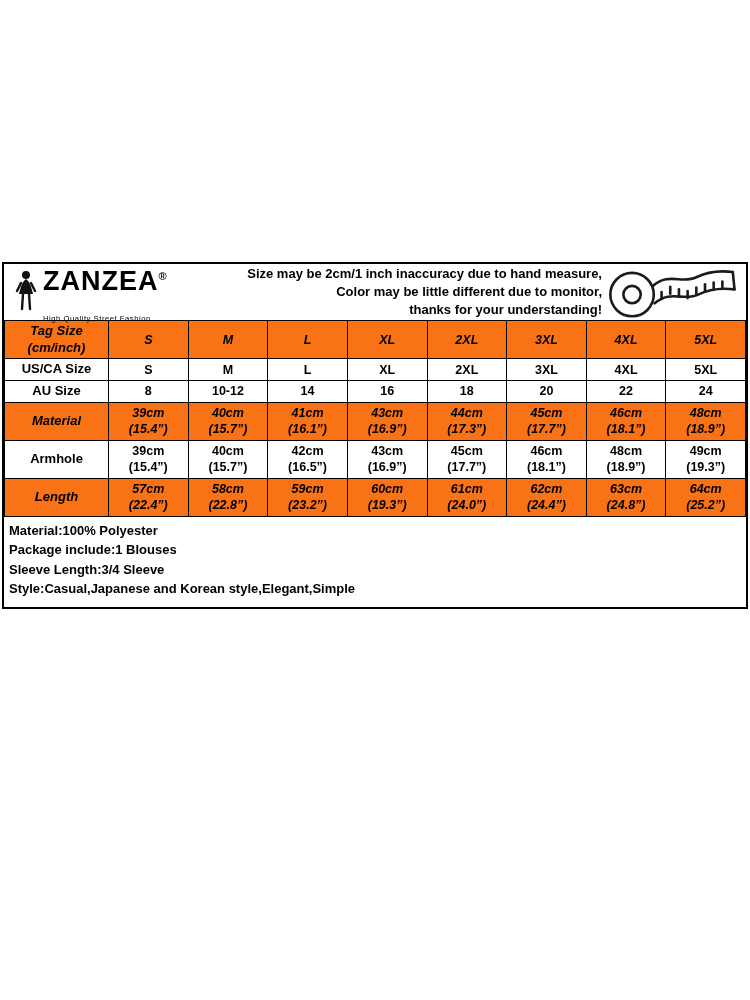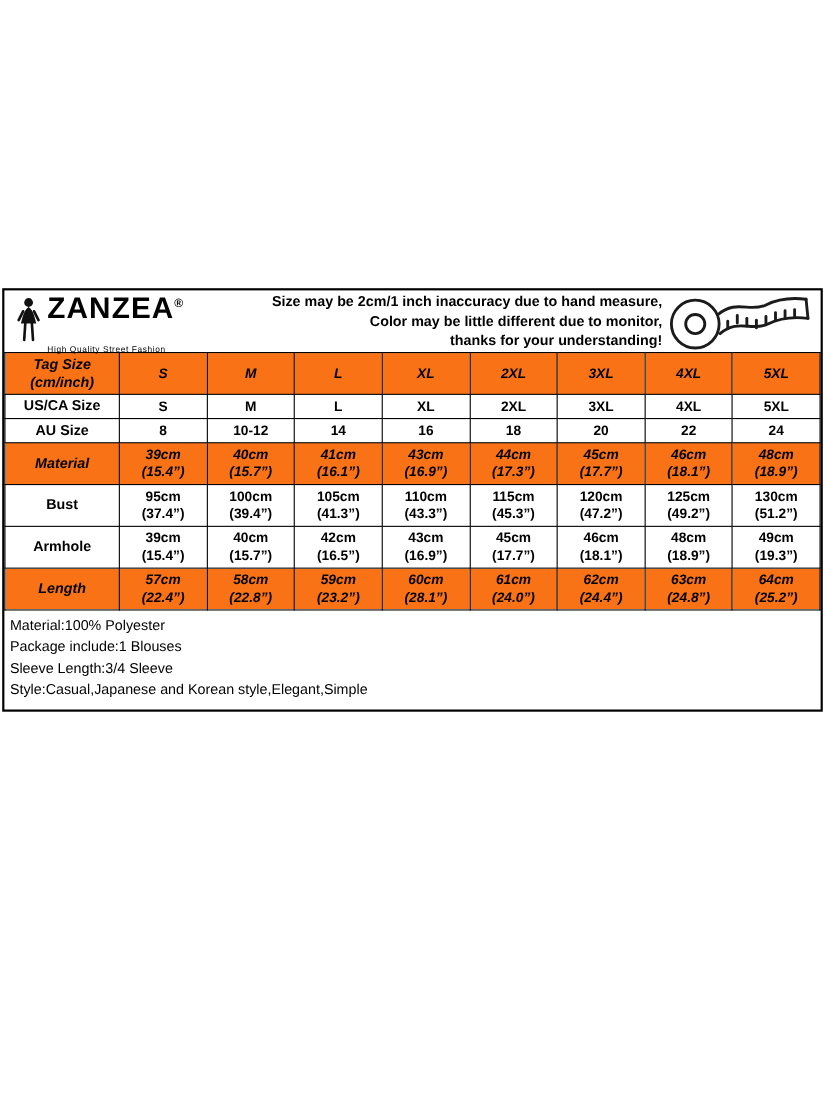--- a/index.html
+++ b/index.html
@@ -27,21 +27,21 @@
     border:1px solid #000; text-align:center; vertical-align:middle;
     font-weight:bold; font-size:12.5px; line-height:1.28;
     white-space:pre-line; padding:2px 1px; overflow:hidden;
   }
   .size-table th { font-size:13px; }
   tr.shaded { background:#f97316;font-style:italic; }
   tr.h-top { height:34px; }
   tr.h-sm  { height:16px; }
   tr.h-lg  { height:38px; }
   
-  .info { padding:4px 5px 8px 5px; font-size:13px; font-weight:normal; line-height:19.5px; }
+  .info { padding:4px 5px 8px 5px; font-size:13px; font-weight:bold; line-height:19.5px; }
   .info div { white-space:pre; }
 </style>
 </head>
 <body>
 
 <div class="sheet">
 
   <div class="header">
     <div class="brand">
       <svg class="figure-svg" viewBox="0 0 26 44" aria-hidden="true">
@@ -147,39 +147,20 @@
         <td>44cm
 (17.3”)</td>
         <td>45cm
 (17.7”)</td>
         <td>46cm
 (18.1”)</td>
         <td>48cm
 (18.9”)</td>
       </tr>
       <tr class="h-lg">
-        <th>Bust</th>
-        <td>95cm
-(37.4”)</td>
-        <td>100cm
-(39.4”)</td>
-        <td>105cm
-(41.3”)</td>
-        <td>110cm
-(43.3”)</td>
-        <td>115cm
-(45.3”)</td>
-        <td>120cm
-(47.2”)</td>
-        <td>125cm
-(49.2”)</td>
-        <td>130cm
-(51.2”)</td>
-      </tr>
-      <tr class="h-lg">
         <th>Armhole</th>
         <td>39cm
 (15.4”)</td>
         <td>40cm
 (15.7”)</td>
         <td>42cm
 (16.5”)</td>
         <td>43cm
 (16.9”)</td>
         <td>45cm
@@ -193,21 +174,21 @@
       </tr>
       <tr class="shaded h-lg">
         <th>Length</th>
         <td>57cm
 (22.4”)</td>
         <td>58cm
 (22.8”)</td>
         <td>59cm
 (23.2”)</td>
         <td>60cm
-(28.1”)</td>
+(19.3”)</td>
         <td>61cm
 (24.0”)</td>
         <td>62cm
 (24.4”)</td>
         <td>63cm
 (24.8”)</td>
         <td>64cm
 (25.2”)</td>
       </tr>
     </tbody>

